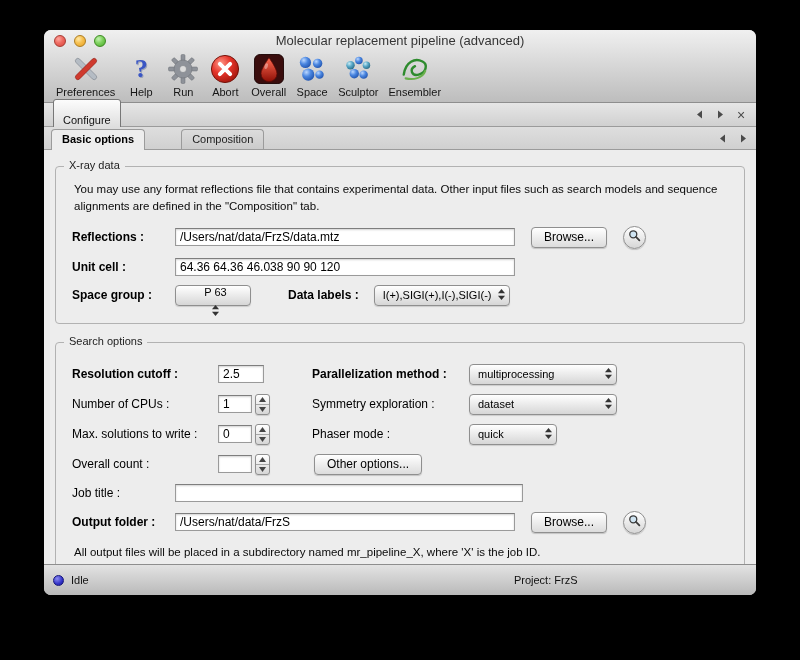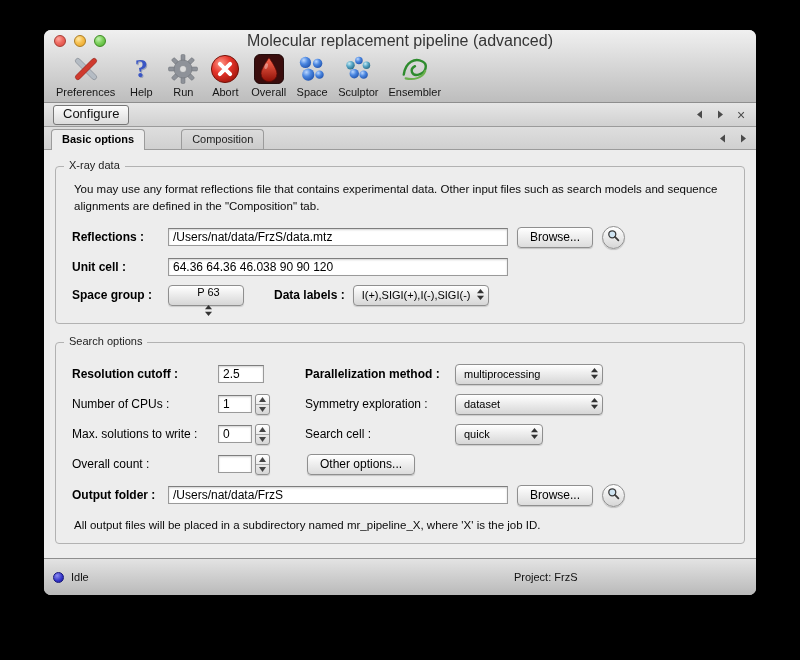--- a/index.html
+++ b/index.html
@@ -4,53 +4,53 @@
 <style>
   *{box-sizing:border-box;}
   html,body{margin:0;padding:0;}
   body{width:800px;height:660px;background:#000;overflow:hidden;font-family:"Liberation Sans",sans-serif;}
   .stage{position:relative;width:800px;height:660px;background:#000;}
   .window{position:absolute;left:44px;top:30px;width:712px;height:565px;border-radius:7px;background:#ededed;
           box-shadow:0 18px 45px rgba(0,0,0,.85);overflow:hidden;display:flex;flex-direction:column;}
   
   .chrome{background:linear-gradient(#f0f0f0,#bdbdbd);border-bottom:1px solid #8e8e8e;flex:0 0 auto;}
   .titlebar{height:21px;position:relative;display:flex;align-items:center;justify-content:center;}
-  .title{font-size:16px;color:#353535;}
+  .title{font-size:13px;color:#353535;}
   .lights{position:absolute;left:10px;top:5px;display:flex;gap:8px;}
   .light{width:12px;height:12px;border-radius:50%;}
   .light.red{background:radial-gradient(circle at 35% 30%,#ffa79f,#ee6a61 45%,#d9463c);border:1px solid #a73b33;}
   .light.yellow{background:radial-gradient(circle at 35% 30%,#ffe9a8,#f6bf4f 45%,#e8a123);border:1px solid #ad7d21;}
   .light.green{background:radial-gradient(circle at 35% 30%,#c4f2b2,#7ed15e 45%,#4aaa28);border:1px solid #3e8b23;}
   .toolbar{display:flex;align-items:flex-end;padding:2px 8px 4px 12px;gap:10px;}
   .toolbtn{display:flex;flex-direction:column;align-items:center;gap:1px;cursor:default;}
   .ticon{width:32px;height:32px;display:flex;align-items:center;justify-content:center;}
   .tlabel{font-size:11px;color:#161616;white-space:nowrap;}
   .helpmark{font:bold 26px "Liberation Serif",serif;color:#3a56c4;text-shadow:1px 1px 0 #9aa2b8;line-height:26px;}
   
   .tabrow1{height:24px;background:linear-gradient(#e6e6e6,#d0d0d0);border-bottom:1px solid #9b9b9b;
            display:flex;align-items:center;padding:0 9px;flex:0 0 auto;}
   .tab-configure{border:1px solid #777;border-radius:3px;background:linear-gradient(#fcfcfc,#dcdcdc);
-           padding:0 9px 3px;font-size:13px;color:#111;}
+           padding:14px 9px 3px;font-size:11px;color:#111;}
   .navctrl{margin-left:auto;display:flex;align-items:center;gap:9px;}
   .navbtn{display:flex;align-items:center;justify-content:center;width:12px;height:12px;}
   .closex{font-size:14px;color:#4a4a4a;line-height:12px;}
   .tabrow2{height:23px;background:linear-gradient(#dedede,#d0d0d0);border-bottom:1px solid #9b9b9b;
            display:flex;align-items:flex-end;padding:0 7px;flex:0 0 auto;position:relative;gap:33px;}
   .subtab{font-size:11px;padding:3px 10px 4px;border:1px solid #9b9b9b;border-bottom:none;
           border-radius:4px 4px 0 0;margin-right:3px;position:relative;}
   .subtab.active{background:#ededed;font-weight:bold;margin-bottom:-1px;padding-bottom:5px;z-index:2;color:#000;}
   .subtab.inactive{background:linear-gradient(#dcdcdc,#cbcbcb);color:#222;}
   .nav2{margin-left:auto;display:flex;gap:9px;align-items:center;margin-bottom:5px;}
   
   .panel{flex:1 1 auto;background:#ededed;padding:8px 11px 4px;overflow:hidden;}
   .groupbox{position:relative;border:1px solid #b2b2b2;border-radius:4px;padding:12px 14px 8px;margin-top:8px;}
   .groupbox.second{margin-top:18px;}
   .gtitle{position:absolute;top:-8px;left:8px;background:#ededed;padding:0 5px;font-size:11px;color:#222;}
   .desc{font-size:11.5px;color:#0a0a0a;margin:2px 4px 10px;line-height:1.5;max-width:645px;}
-  .frow{display:flex;align-items:center;margin:9px 2px;}
+  .frow{display:flex;align-items:center;margin:9px 2px;gap:7px;}
   .lbl{font-size:12px;color:#000;white-space:nowrap;}
   .b{font-weight:bold;}
   .lbl-w1{width:96px;flex:0 0 96px;}
   .lbl-s1{width:146px;flex:0 0 146px;}
   .lbl-s2{width:150px;flex:0 0 150px;}
   .col1{width:233px;flex:0 0 233px;display:flex;align-items:center;}
   .ml30{margin-left:30px;} .mr8{margin-right:8px;} .ml2{margin-left:2px;}
   .tinput{height:18px;border:1px solid #9a9a9a;border-top-color:#7e7e7e;background:#fff;
           font:12px "Liberation Sans",sans-serif;color:#000;padding:1px 4px;
           box-shadow:inset 0 1px 2px rgba(0,0,0,.18);border-radius:0;}
@@ -65,21 +65,21 @@
           display:inline-flex;align-items:center;justify-content:space-between;font-size:11px;color:#000;
           padding:0 3px 0 8px;gap:6px;box-shadow:0 1px 1px rgba(0,0,0,.14);white-space:nowrap;}
   .ddw76{width:76px;flex-direction:column;} .ddw148{width:148px;} .ddw88{width:88px;}
   .stepper{width:15px;height:21px;margin-left:3px;border:1px solid #8f8f8f;border-radius:3px;
           background:linear-gradient(#ffffff,#d6d6d6);display:flex;flex-direction:column;overflow:hidden;
           box-shadow:0 1px 1px rgba(0,0,0,.14);}
   .stepper .sb{flex:1;display:flex;align-items:center;justify-content:center;}
   .stepper .sb.top{border-bottom:1px solid #a8a8a8;}
   .note{font-size:11.5px;color:#0a0a0a;margin:12px 4px 4px;}
   
-  .statusbar{height:37px;background:linear-gradient(#e3e3e3,#b9b9b9);border-top:1px solid #8e8e8e;
+  .statusbar{height:31px;background:linear-gradient(#e3e3e3,#b9b9b9);border-top:1px solid #8e8e8e;
           display:flex;align-items:center;padding:0 9px;font-size:11px;color:#111;position:relative;flex:0 0 auto;}
   .statusdot{width:11px;height:11px;border-radius:50%;border:1px solid #15157a;margin-right:7px;
           background:radial-gradient(circle at 35% 30%,#8c8cf0,#3232c8 60%,#1a1a90);}
   .project{position:absolute;left:66%;}
 </style>
 </head>
 <body>
 
 <svg width="0" height="0" style="position:absolute" aria-hidden="true">
   <defs>
@@ -383,21 +383,21 @@
                     <path d="M3.5 0 L7 5 H0 Z" fill="#444"></path>
                   </svg>
                 </span>
               <span class="sb">
                   <svg width="7" height="5" viewBox="0 0 7 5">
                     <path d="M3.5 5 L0 0 H7 Z" fill="#444"></path>
                   </svg>
                 </span>
             </div>
           </div>
-          <span class="lbl lbl-s2">Search cell :</span>
+          <span class="lbl lbl-s2">Phaser mode :</span>
           <div class="dropdown ddw88">
             <span>quick</span>
             <span>
               <svg width="9" height="13" viewBox="0 0 9 13">
                   <path d="M4.5 1 L8 5.2 H1 Z" fill="#333"></path>
                   <path d="M4.5 12 L1 7.8 H8 Z" fill="#333"></path>
                 </svg>
             </span>
           </div>
         </div>
@@ -415,20 +415,24 @@
               <span class="sb">
                   <svg width="7" height="5" viewBox="0 0 7 5">
                     <path d="M3.5 5 L0 0 H7 Z" fill="#444"></path>
                   </svg>
                 </span>
             </div>
           </div>
           <button class="macbtn ml2" style="margin-left:2px">Other options...</button>
         </div>
 
+        <div class="frow">
+          <span class="lbl lbl-w1">Job title :</span>
+          <input class="tinput w350" value="" style="">
+        </div>
 
         <div class="frow">
           <span class="lbl b lbl-w1">Output folder :</span>
           <input class="tinput w345" value="/Users/nat/data/FrzS" style="">
           <button class="macbtn">Browse...</button>
           <button class="roundbtn">
             <span>
               <svg width="13" height="13" viewBox="0 0 16 16">
                 <circle cx="6.5" cy="6.5" r="4.3" fill="#cfe4f2" stroke="#3b3b3b" stroke-width="1.6"></circle>
                 <line x1="9.8" y1="9.8" x2="14" y2="14" stroke="#3b3b3b" stroke-width="2.2" stroke-linecap="round"></line>

